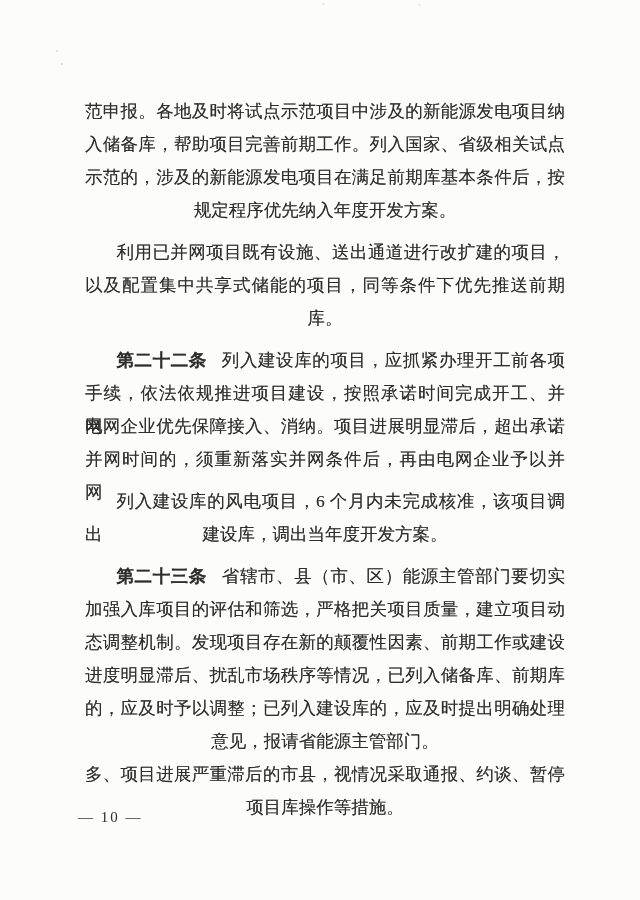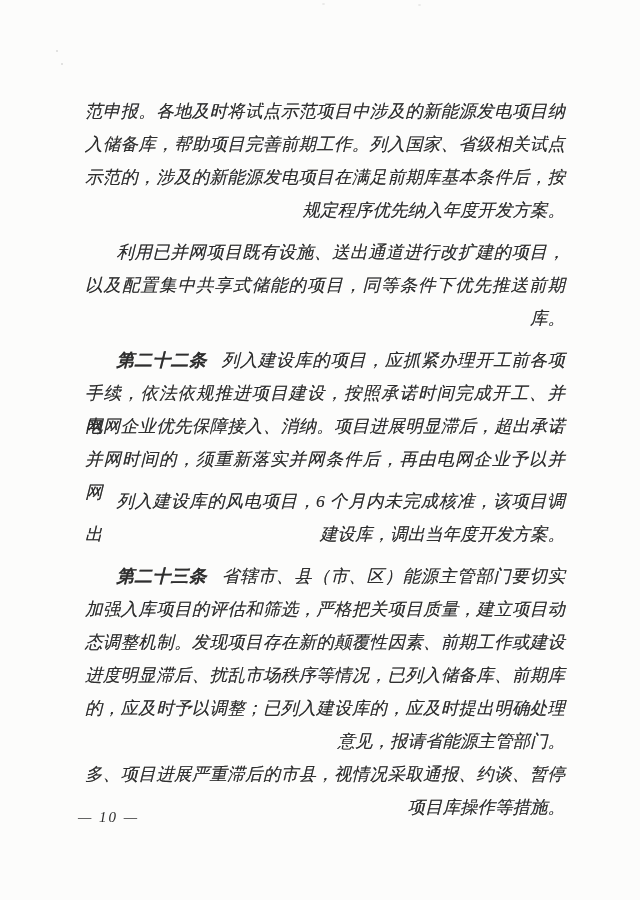--- a/index.html
+++ b/index.html
@@ -7,33 +7,32 @@
   body {
     position: relative;
     overflow: hidden;
     background: var(--paper, #fcfcfb);
     color: var(--ink, #2e2e2e);
     font-family: "Liberation Serif", serif;
   }
   .page {
     position: absolute;
     inset: 0;
-    font-style: italic;
   }
   .text-block {
     position: absolute;
     left: 85px;
     top: 95px;
     width: 480px;
   }
   .line {
     height: 33px;
     line-height: 33px;
     font-size: 17.5px;
-    text-align: right;
+    text-align: center;
     white-space: normal;
     text-shadow: 0 0 0.5px rgba(46,46,46,0.55);
   }
   .line.justify {
     text-align: justify;
     text-align-last: justify;
     text-justify: inter-ideograph;
   }
   .line.indent { text-indent: 1.8em; margin-top: 9px; }
   .head {

